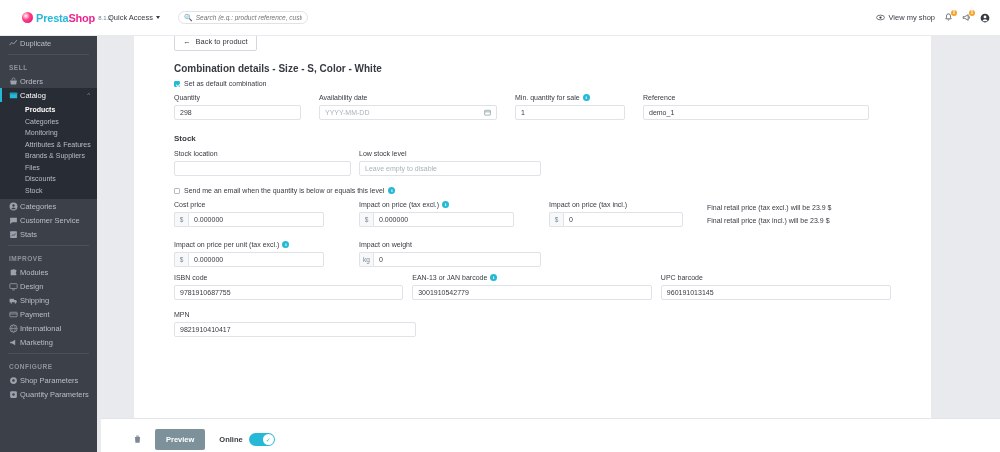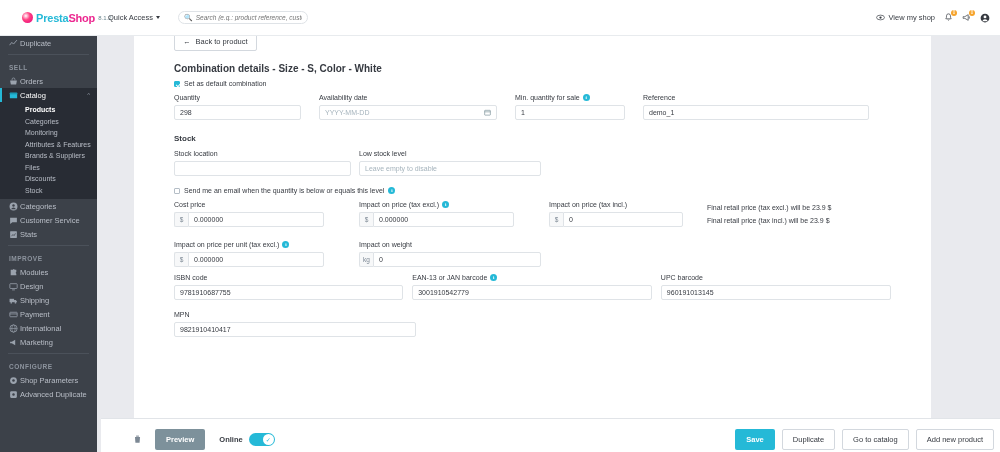--- a/index.html
+++ b/index.html
@@ -397,21 +397,21 @@
         </span>
       <span>Shop Parameters</span>
     </div>
     <div class="nav-item">
       <span class="ico">
           <svg width="9" height="9" viewBox="0 0 16 16">
             <rect x="2" y="2" width="12" height="12" rx="2" fill="#9aa2ad"></rect>
             <circle cx="8" cy="8" r="2.2" fill="#3c4149"></circle>
           </svg>
         </span>
-      <span>Advanced Duplicate</span>
+      <span>Quantity Parameters</span>
     </div>
   </div>
 
   <div class="content">
     <div class="panel">
       <div class="inner">
 
         <div class="back-btn">
           <span>←</span>
           <span>Back to product</span>
@@ -551,21 +551,15 @@
   <div class="footer">
     <span class="trash"><svg width="9" height="10" viewBox="0 0 16 16">
           <path d="M3.5 4.5h9l-.8 10h-7.4z" fill="#7c8894"></path>
           <rect x="5.5" y="2" width="5" height="1.8" fill="#7c8894"></rect>
         </svg></span>
     <span class="btn btn-preview">Preview</span>
     <span class="online-lbl">Online</span>
     <span class="toggle">
         <span class="knob">✓</span>
       </span>
-    <div class="footer-right">
-      <span class="btn btn-save">Save</span>
-      <span class="btn btn-out">Duplicate</span>
-      <span class="btn btn-out">Go to catalog</span>
-      <span class="btn btn-out">Add new product</span>
-    </div>
   </div>
 
 </div>
 
 </body></html>

